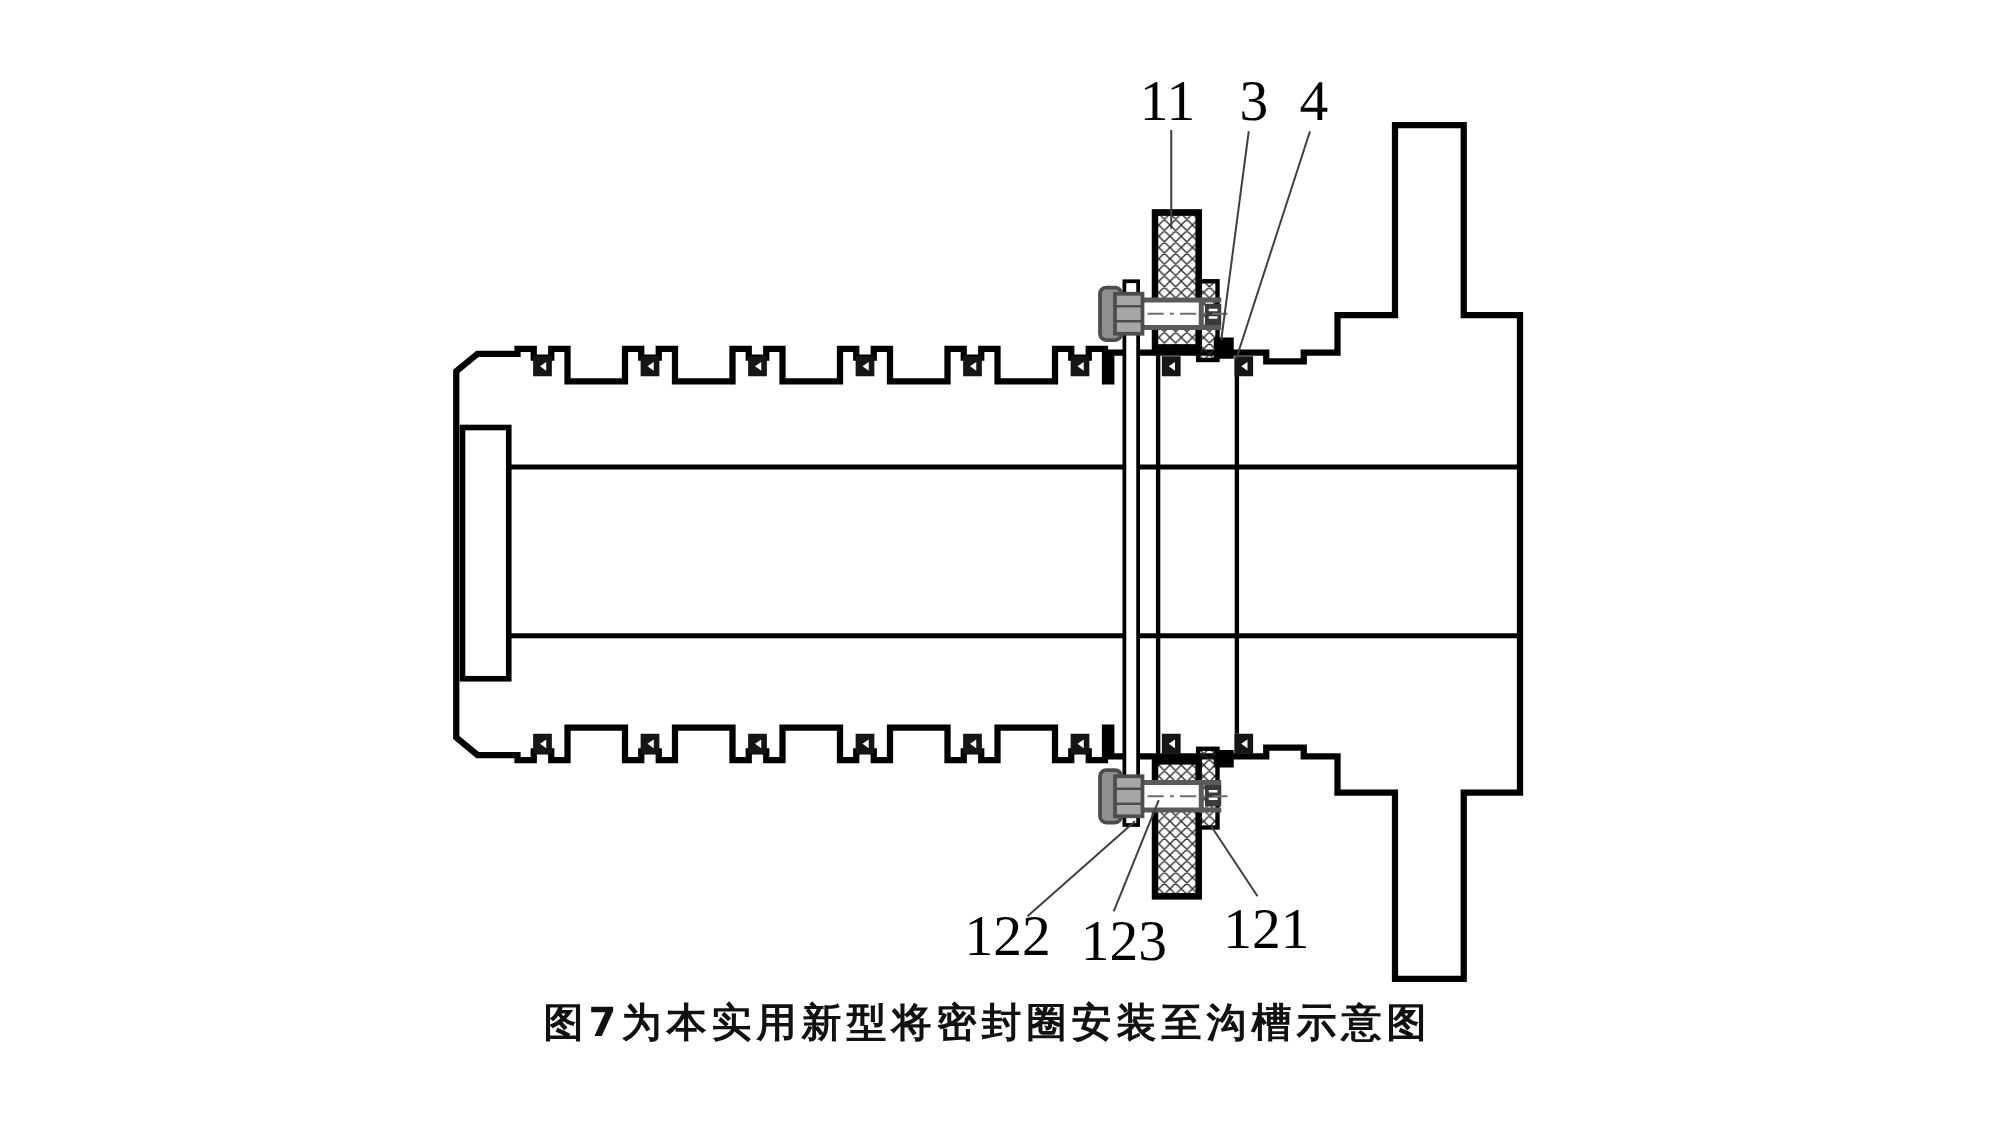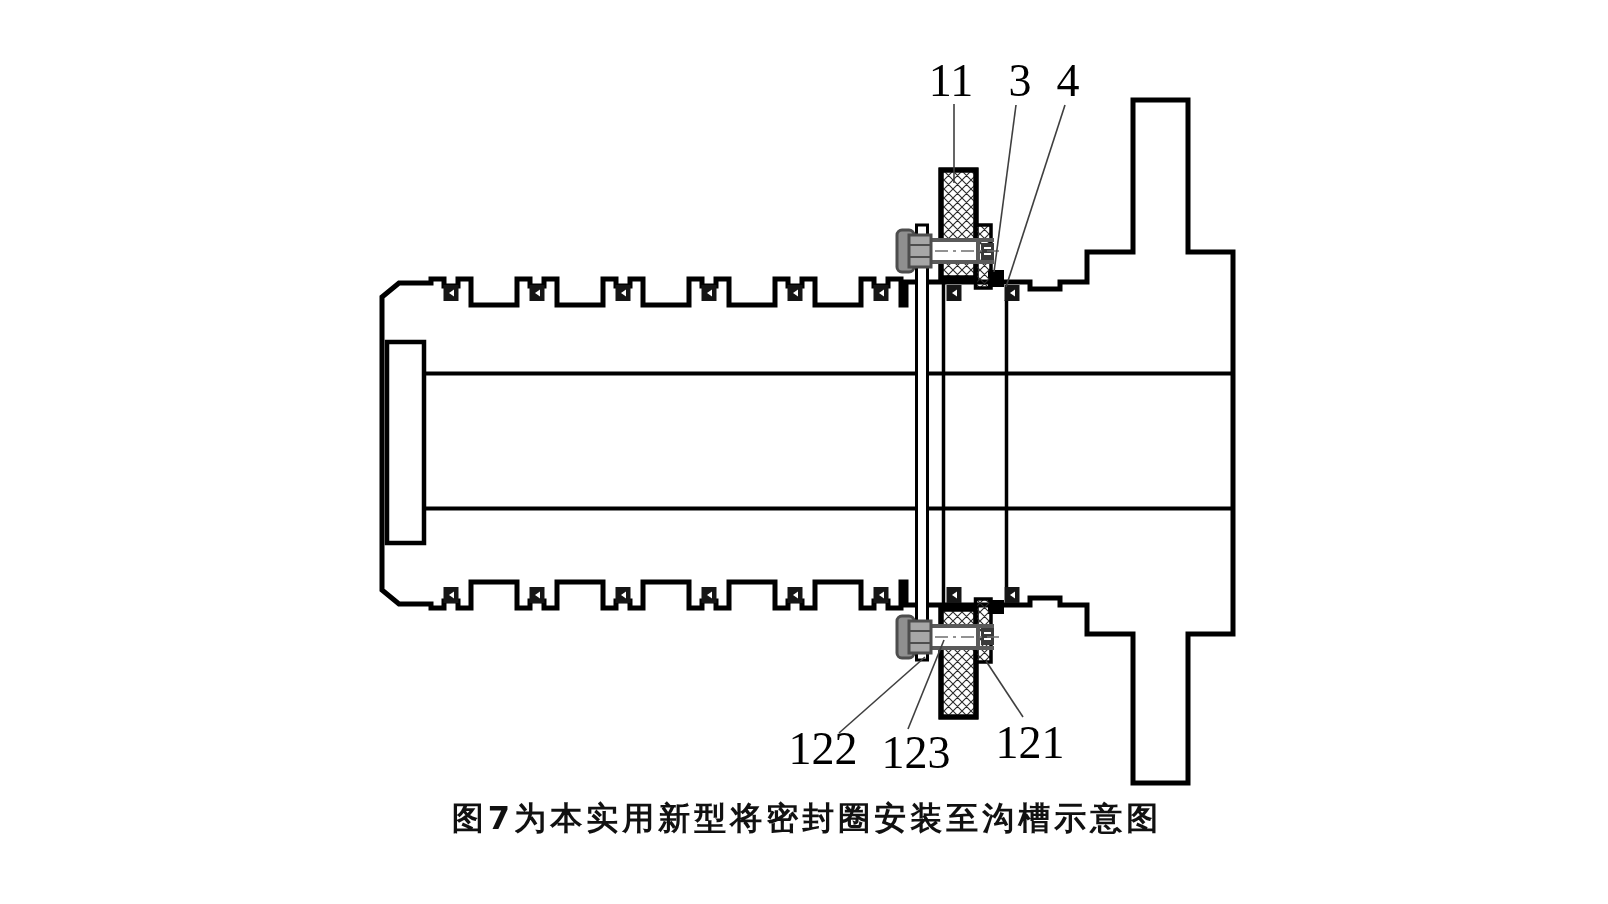--- a/index.html
+++ b/index.html
@@ -1,17 +1,17 @@
 <!DOCTYPE html>
 <html><head>
 <meta charset="utf-8">
 <style>
   html,body{margin:0;padding:0;background:#fff;}
   body{width:1608px;height:904px;overflow:hidden;font-family:"Liberation Sans",sans-serif;}
-  .stage{position:relative;width:1520px;height:904px;background:#fff;padding-left:17px;}
+  .stage{position:relative;width:1520px;height:904px;background:#fff;}
   svg{display:block;}
   .outline{fill:#ffffff;stroke:#000;stroke-width:5;stroke-linejoin:miter;}
   .thin4{stroke:#000;stroke-width:4;fill:none;}
   .plug{fill:#fff;stroke:#000;stroke-width:4.5;}
   .band{fill:#fff;stroke:#000;stroke-width:3;}
   .seal{fill:#fff;stroke:#000;stroke-width:5;}
   .sealhatch{stroke:#000;stroke-width:5;}
   .jaw{stroke:#000;stroke-width:3.5;}
   .grooveblock{fill:#000;}
   .shaft{fill:#fff;stroke:#5a5a5a;stroke-width:4;}

